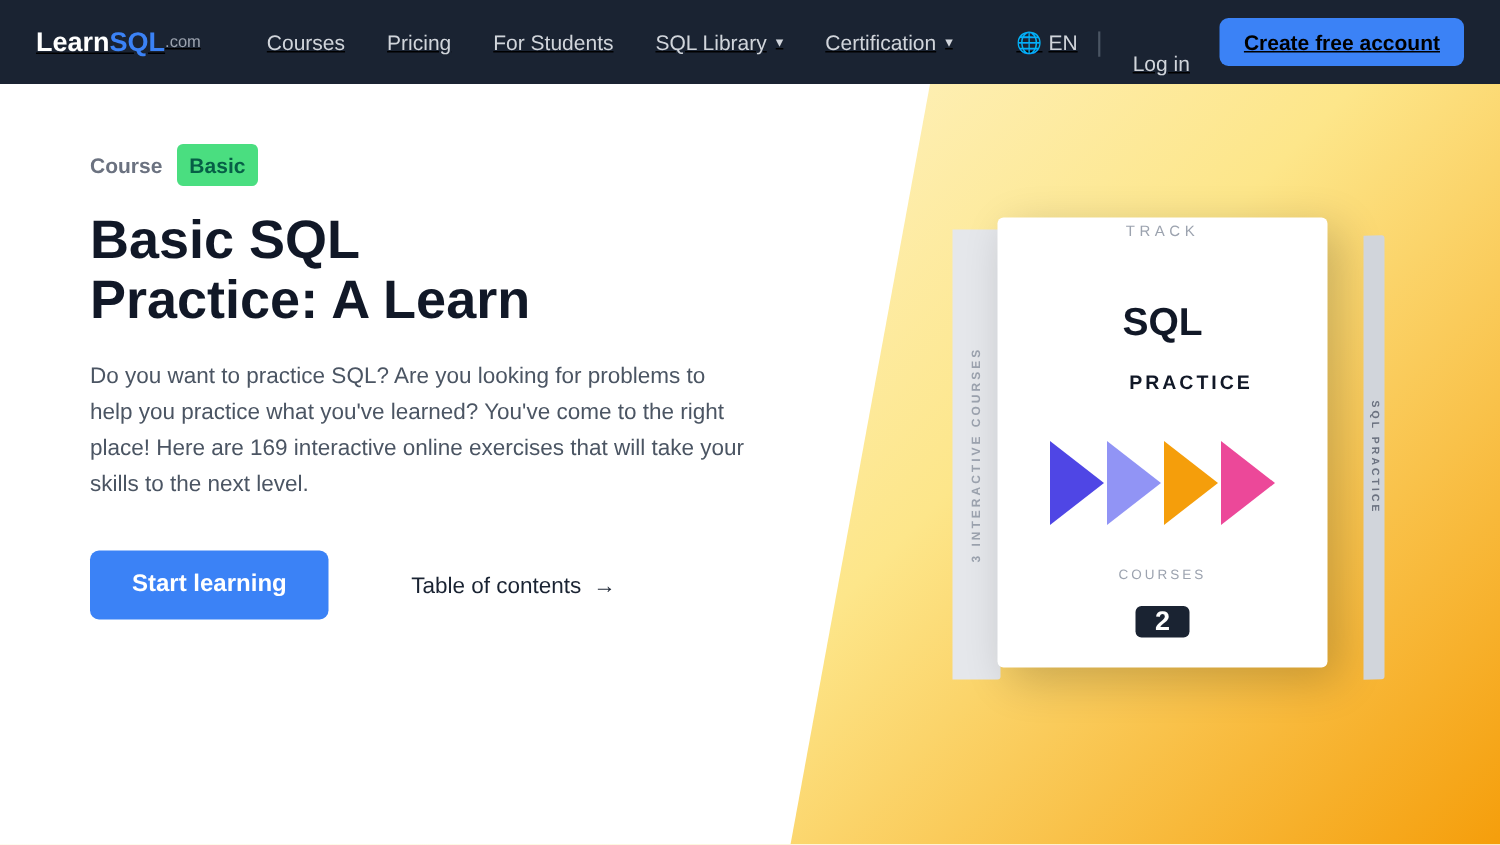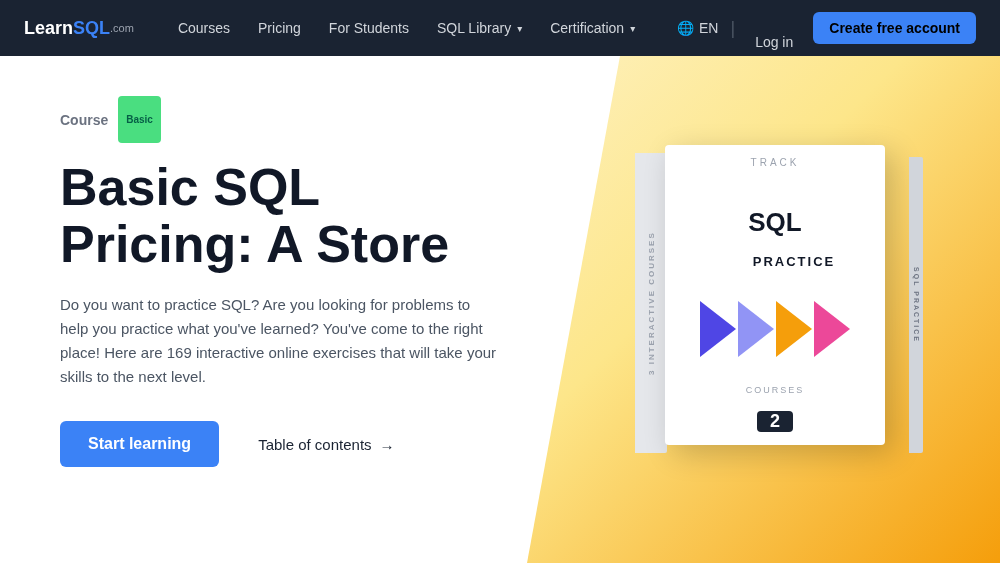--- a/index.html
+++ b/index.html
@@ -6,20 +6,21 @@
     body { font-family: -apple-system, BlinkMacSystemFont, 'Segoe UI', Arial, sans-serif; width: 1000px; height: 563px; overflow: hidden; background: #fff; }
 
     
     .navbar {
       background: #1a2332;
       height: 56px;
       display: flex;
       align-items: center;
       padding: 0 24px;
       gap: 0;
+      text-decoration: underline;
     }
     .logo {
       display: flex;
       align-items: center;
       margin-right: 32px;
       text-decoration: none;
     }
     .logo-learn { color: #fff; font-weight: 700; font-size: 18px; }
     .logo-sql { color: #3b82f6; font-weight: 700; font-size: 18px; }
     .logo-com { color: #9ca3af; font-size: 11px; }
@@ -99,27 +100,27 @@
       margin-bottom: 16px;
     }
     .course-text {
       font-size: 14px;
       color: #6b7280;
       font-weight: 700;
     }
     .badge-basic {
       background: #4ade80;
       color: #065f46;
-      font-size: 10px;
+      font-size: 14px;
       font-weight: 700;
-      padding: 18px 8px;
+      padding: 6px 8px;
       border-radius: 4px;
     }
     .hero-title {
-      font-size: 52px;
+      font-size: 36px;
       font-weight: 900;
       color: #111827;
       line-height: 1.1;
       margin-bottom: 20px;
     }
     .hero-desc {
       font-size: 15px;
       color: #4b5563;
       line-height: 1.6;
       max-width: 440px;
@@ -142,20 +143,21 @@
     }
     .toc-link {
       color: #1a2332;
       font-size: 15px;
       font-weight: 500;
       text-decoration: none;
       cursor: pointer;
       display: flex;
       align-items: center;
       gap: 8px;
+      margin-left: 16px;
     }
 
     
     .book-container {
       position: relative;
       width: 280px;
       height: 360px;
       margin-top: 30px;
     }
     .book-main {
@@ -163,21 +165,21 @@
       left: 30px;
       top: 0;
       width: 220px;
       height: 300px;
       background: #fff;
       border-radius: 4px;
       box-shadow: 8px 8px 30px rgba(0,0,0,0.2);
       display: flex;
       flex-direction: column;
       align-items: center;
-      justify-content: center;
+      justify-content: flex-end;
       padding: 20px;
       gap: 12px;
     }
     .book-spine {
       position: absolute;
       left: 0;
       top: 8px;
       width: 32px;
       height: 300px;
       background: #e5e7eb;
@@ -333,21 +335,21 @@
 </nav>
 
 <section class="hero">
   <div class="hero-left">
     <div class="course-label">
       <span class="course-text">Course</span>
       <span class="badge-basic">Basic</span>
     </div>
     <h1 class="hero-title">
       <span>Basic SQL</span><br>
-      <span>Pricing: A Store</span>
+      <span>Practice: A Learn</span>
     </h1>
     <p class="hero-desc">Do you want to practice SQL? Are you looking for problems to help you practice what you've learned? You've come to the right place! Here are 169 interactive online exercises that will take your skills to the next level.</p>
     <div class="hero-actions">
       <button class="start-btn">Start learning</button>
       <a class="toc-link" href="#">
         <span>Table of contents</span>
         <span>→</span>
       </a>
     </div>
   </div>

